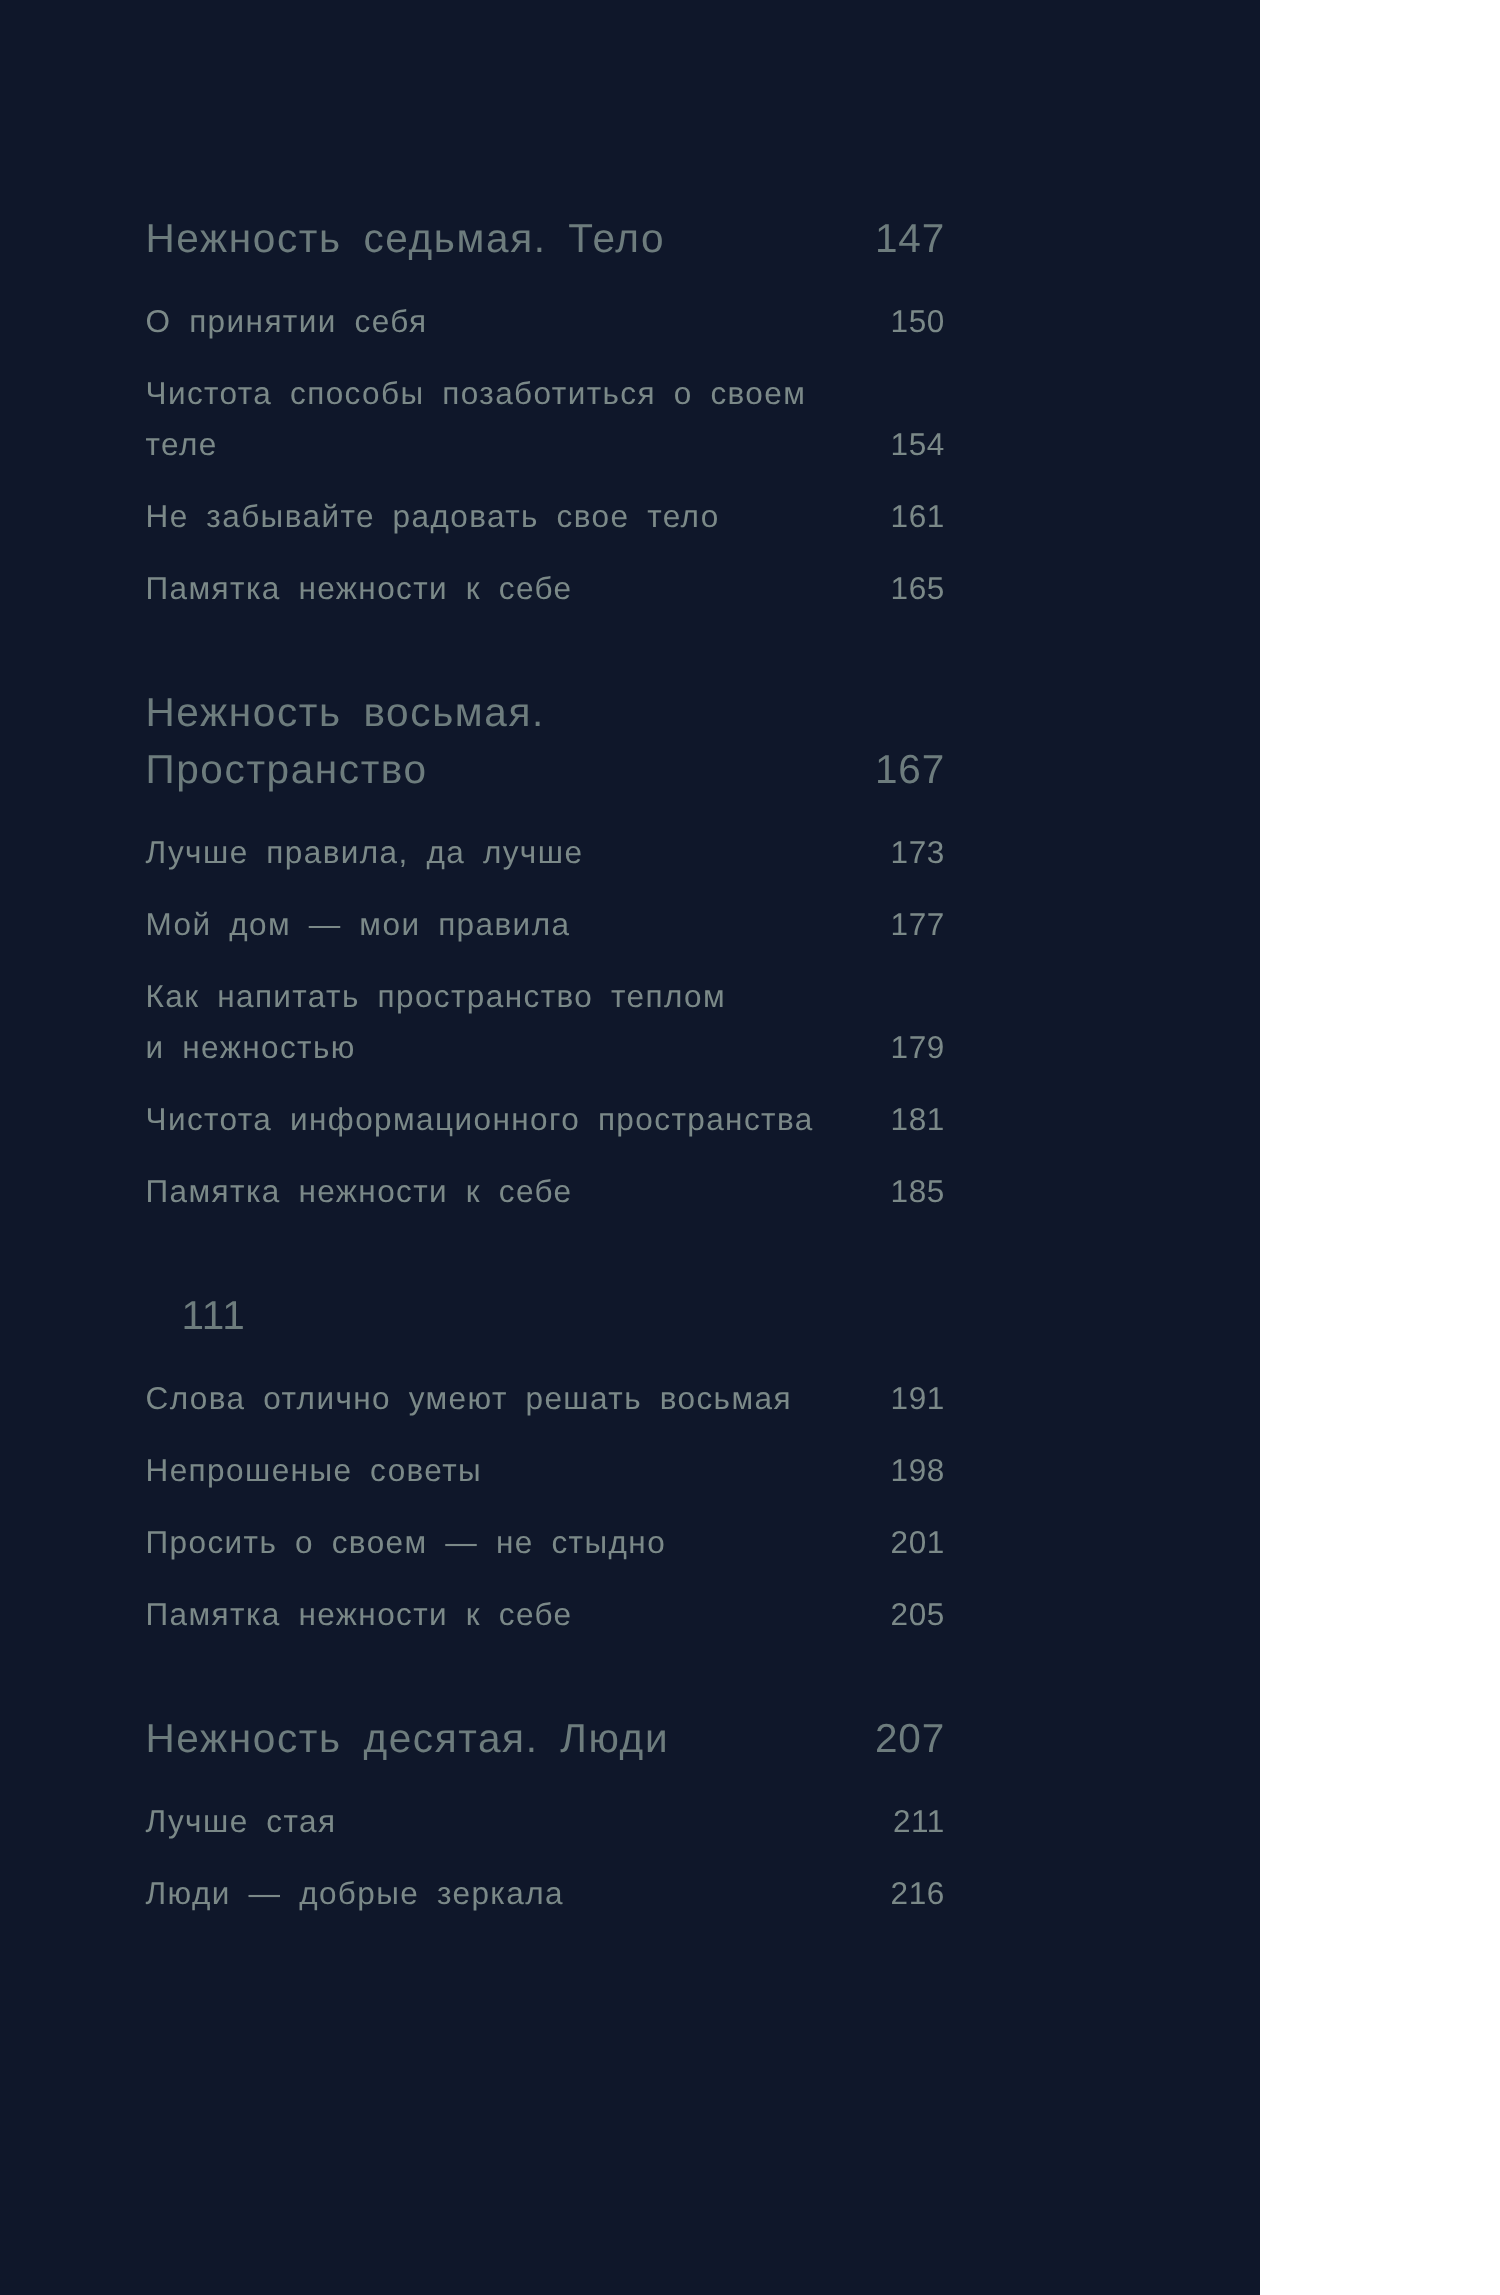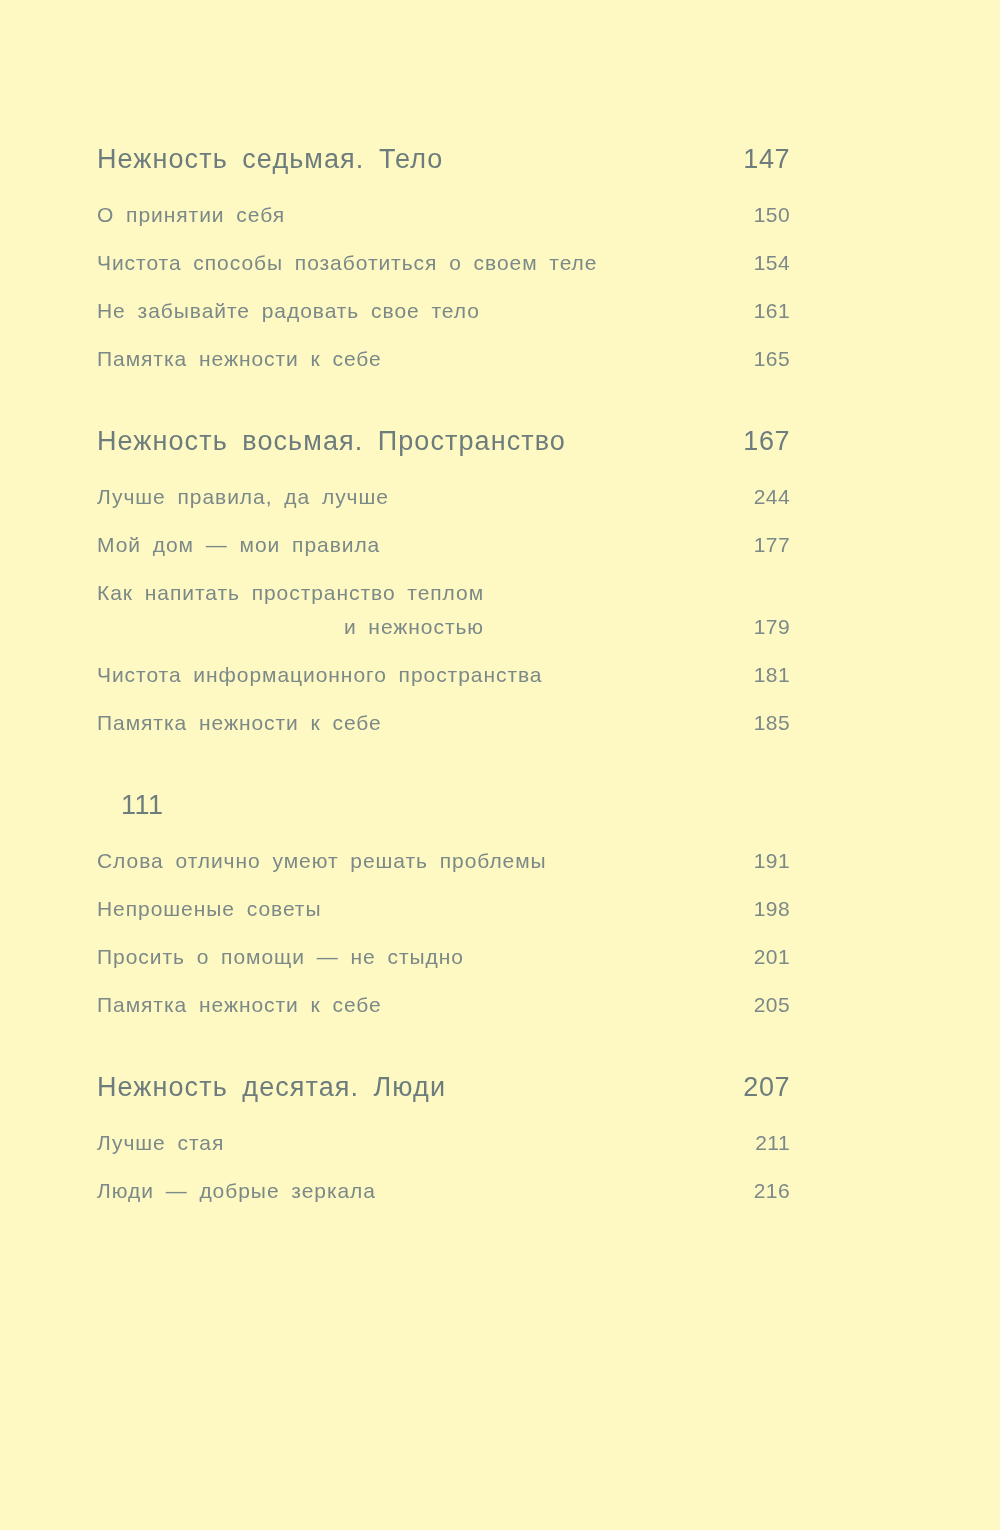--- a/index.html
+++ b/index.html
@@ -8,25 +8,24 @@
     background: #ffffff;
   }
   body {
     width: 1000px;
     height: 1530px;
     overflow: hidden;
     font-family: "Liberation Sans", sans-serif;
   }
   .page {
     box-sizing: border-box;
-    width: 1000px;
+    width: 840px;
     height: 1530px;
     padding: 140px 210px 0 97px;
-    background: #fef9c3;
-    text-align: right;
+    background: #0f172a;
   }
   .toc-section {
     margin-bottom: 46px;
   }
   .section-header {
     display: flex;
     justify-content: space-between;
     align-items: flex-end;
     margin-bottom: 20px;
   }
@@ -101,21 +100,21 @@
     </div>
   </section>
 
   <section class="toc-section">
     <div class="section-header">
       <span class="section-title">Нежность восьмая. Пространство</span>
       <span class="section-page">167</span>
     </div>
     <div class="toc-row">
       <span class="toc-label">Лучше правила, да лучше</span>
-      <span class="toc-page">244</span>
+      <span class="toc-page">173</span>
     </div>
     <div class="toc-row">
       <span class="toc-label">Мой дом — мои правила</span>
       <span class="toc-page">177</span>
     </div>
     <div class="toc-row">
       <span class="toc-label">Как напитать пространство теплом
 и нежностью</span>
       <span class="toc-page">179</span>
     </div>
@@ -127,29 +126,29 @@
       <span class="toc-label">Памятка нежности к себе</span>
       <span class="toc-page">185</span>
     </div>
   </section>
 
   <section class="toc-section">
     <div class="section-header">
       <span class="section-page">111</span>
     </div>
     <div class="toc-row">
-      <span class="toc-label">Слова отлично умеют решать проблемы</span>
+      <span class="toc-label">Слова отлично умеют решать восьмая</span>
       <span class="toc-page">191</span>
     </div>
     <div class="toc-row">
       <span class="toc-label">Непрошеные советы</span>
       <span class="toc-page">198</span>
     </div>
     <div class="toc-row">
-      <span class="toc-label">Просить о помощи — не стыдно</span>
+      <span class="toc-label">Просить о своем — не стыдно</span>
       <span class="toc-page">201</span>
     </div>
     <div class="toc-row">
       <span class="toc-label">Памятка нежности к себе</span>
       <span class="toc-page">205</span>
     </div>
   </section>
 
   <section class="toc-section">
     <div class="section-header">

